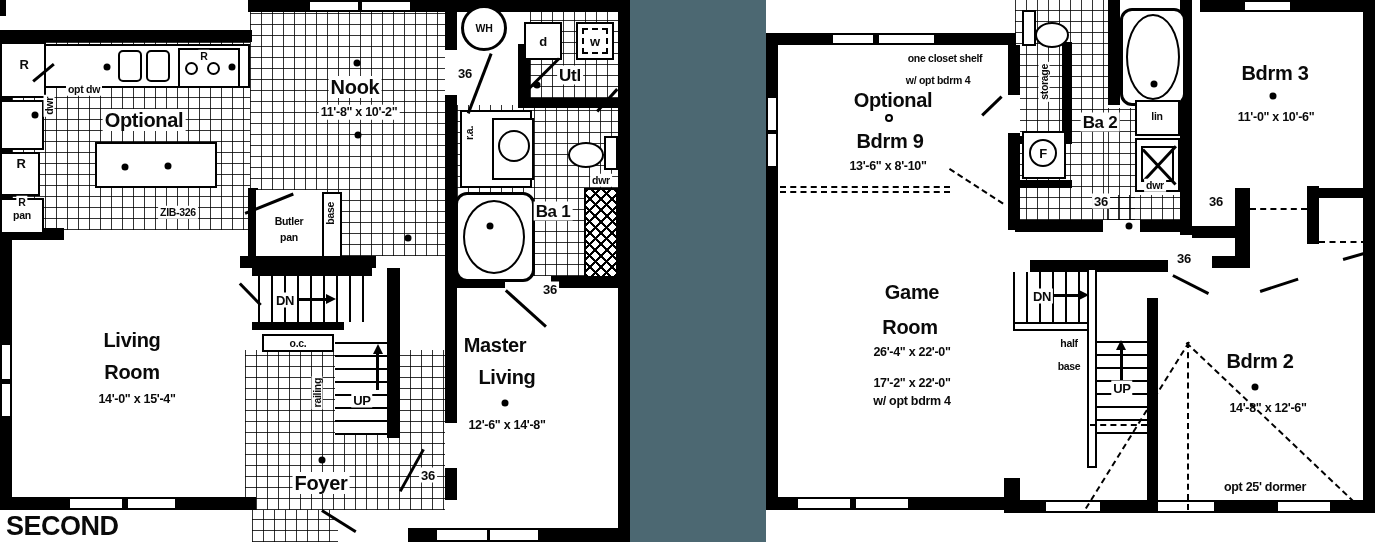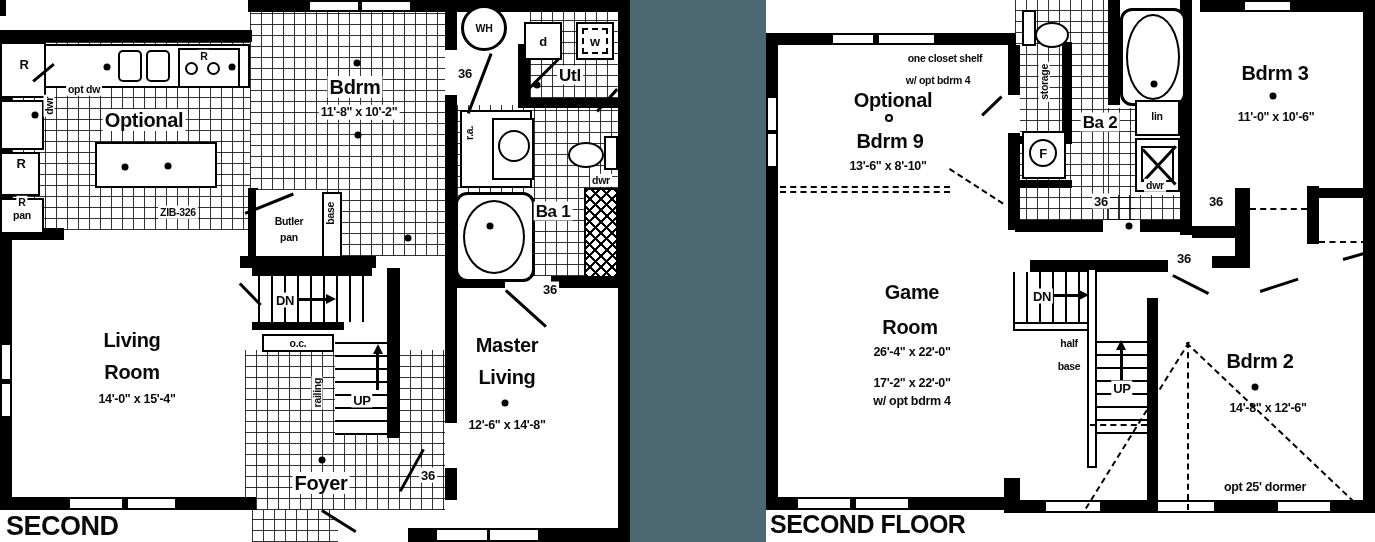--- a/index.html
+++ b/index.html
@@ -119,21 +119,21 @@
     <div class="fx" style="left:95px;top:142px;width:122px;height:46px"></div>
     <div class="d" style="left:125px;top:167px"></div>
     <div class="d" style="left:168px;top:166px"></div>
     <div class="d" style="left:35px;top:115px"></div>
     <div class="d" style="left:107px;top:67px"></div>
     <div class="d" style="left:232px;top:67px"></div>
     <div class="lb sm" style="left:178px;top:212px">ZIB-326</div>
     <div class="lb room" style="left:144px;top:120px">Optional</div>
 
     <div class="d" style="left:357px;top:63px"></div>
-    <div class="lb room" style="left:355px;top:87px">Bdrm</div>
+    <div class="lb room" style="left:355px;top:87px">Nook</div>
     <div class="lb dims" style="left:359px;top:112px">11'-8" x 10'-2"</div>
     <div class="d" style="left:358px;top:135px"></div>
 
     <div class="gap" style="left:256px;top:190px;width:66px;height:66px"></div>
     <div class="lb sm" style="left:289px;top:221px">Butler</div>
     <div class="lb sm" style="left:289px;top:237px">pan</div>
     <div class="fx" style="left:322px;top:192px;width:20px;height:66px"></div>
     <div class="vlb" style="left:325px;top:200px">base</div>
     <div class="ln" style="left:245px;top:212px;width:52px;transform:rotate(-22deg)"></div>
 
@@ -166,21 +166,21 @@
 
     <div class="lb md" style="left:465px;top:73px">36</div>
     <div class="lb md" style="left:550px;top:289px">36</div>
     <div class="lb md" style="left:428px;top:475px">36</div>
 
     <div class="lb room" style="left:132px;top:340px">Living</div>
     <div class="lb room" style="left:132px;top:372px">Room</div>
     <div class="lb dims" style="left:137px;top:399px">14'-0" x 15'-4"</div>
     <div class="ln" style="left:240px;top:282px;width:30px;transform:rotate(46deg)"></div>
 
-    <div class="lb room" style="left:507px;top:345px">Master</div>
+    <div class="lb room" style="left:495px;top:345px">Master</div>
     <div class="lb room" style="left:507px;top:377px">Living</div>
     <div class="d" style="left:505px;top:403px"></div>
     <div class="lb dims" style="left:507px;top:425px">12'-6" x 14'-8"</div>
     <div class="ln" style="left:400px;top:490px;width:48px;transform:rotate(-61deg)"></div>
     <div class="d" style="left:408px;top:238px"></div>
 
     <div class="d" style="left:322px;top:460px"></div>
     <div class="lb room" style="left:321px;top:483px">Foyer</div>
     <div class="ln" style="left:322px;top:509px;width:40px;transform:rotate(32deg)"></div>
 
@@ -291,16 +291,15 @@
     <div class="lb dims" style="left:146px;top:401px">w/ opt bdrm 4</div>
 
     <div class="lb room" style="left:494px;top:361px">Bdrm 2</div>
     <div class="d" style="left:489px;top:387px"></div>
     <div class="lb dims" style="left:502px;top:408px">14'-8" x 12'-6"</div>
     <div class="lb dims" style="left:499px;top:487px">opt 25' dormer</div>
     <div class="dlv" style="left:421px;top:342px;height:168px"></div>
     <div class="dl" style="left:319px;top:508px;width:196px;transform:rotate(-58.2deg)"></div>
     <div class="dl" style="left:421px;top:342px;width:241px;transform:rotate(43.5deg)"></div>
 
-    <div class="title" style="left:4px;top:510px;font-size:25px">SECOND FLOOR</div>
   </section>
 
 </div>
 
 </body></html>

